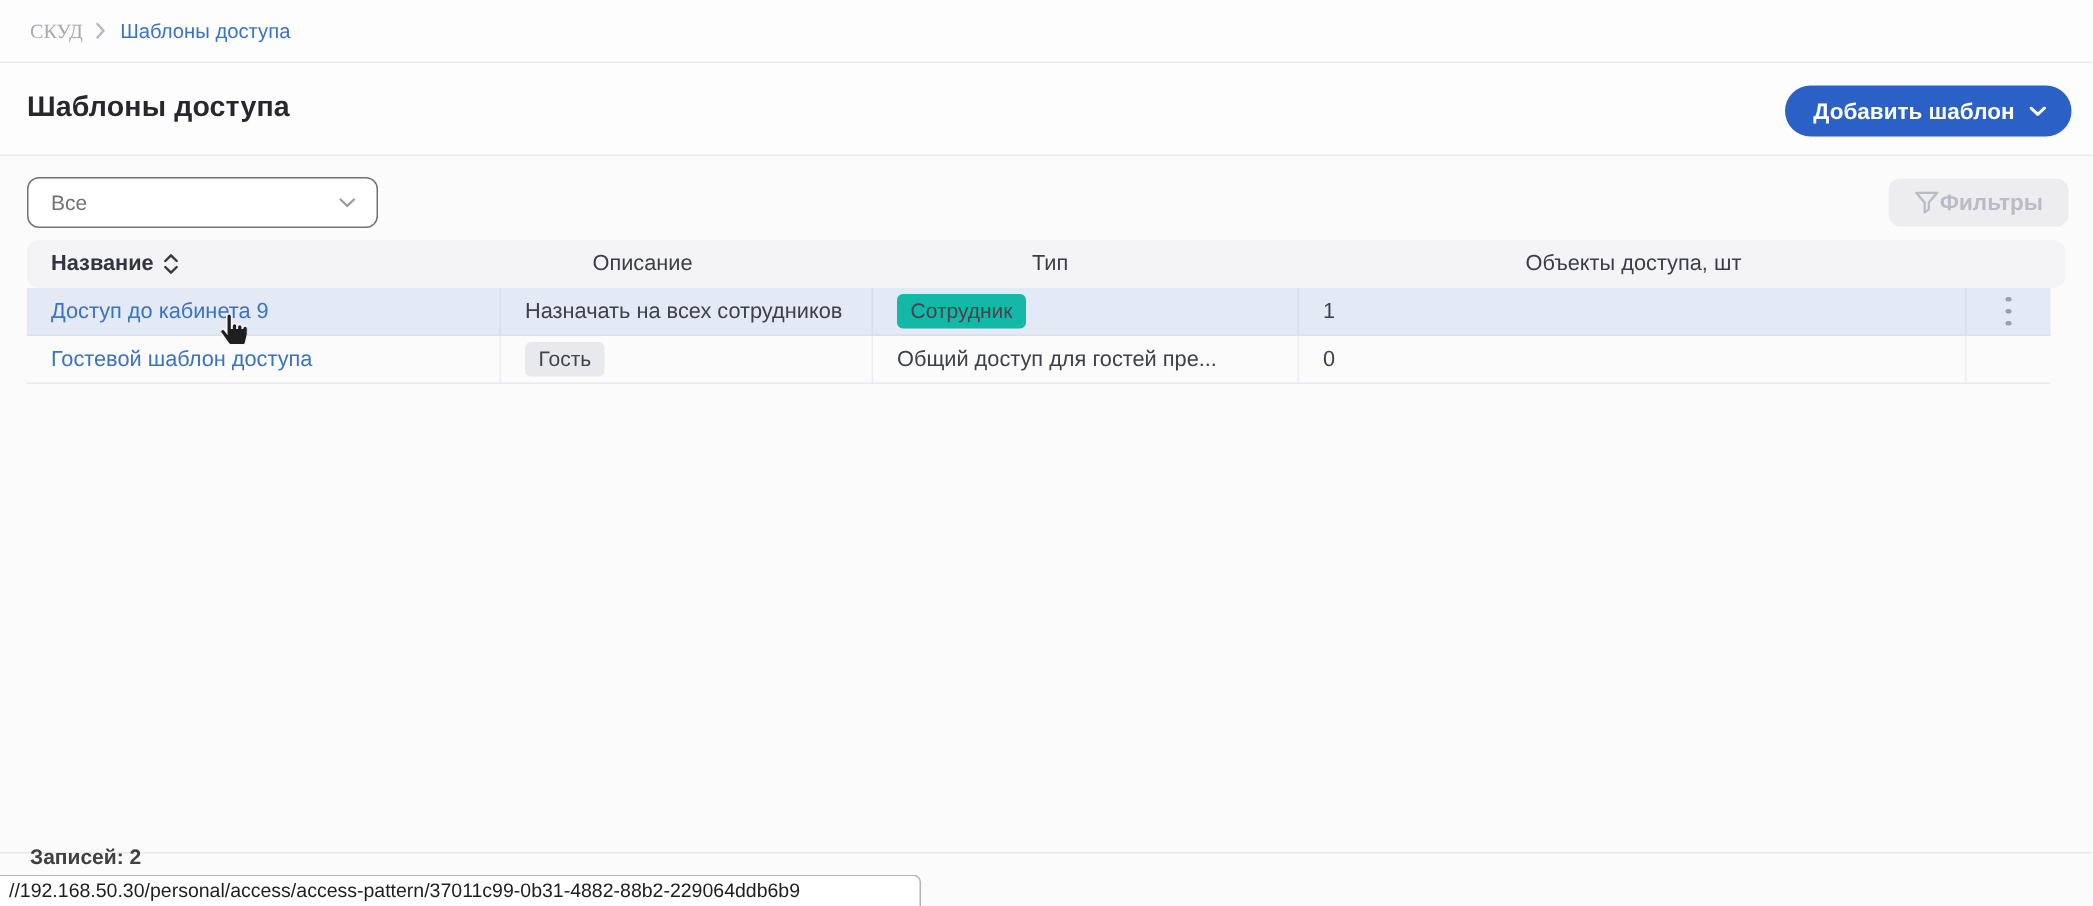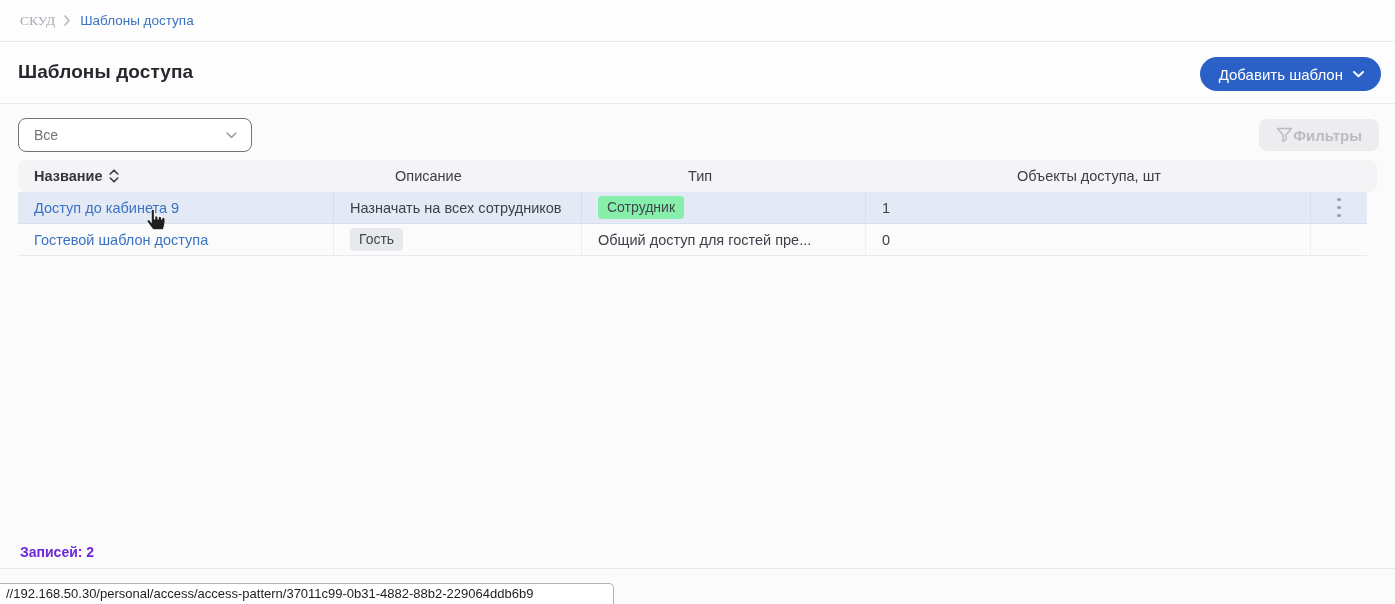--- a/index.html
+++ b/index.html
@@ -25,21 +25,21 @@
     position:absolute; top:42px; left:0; right:0; height:62px;
     background:#fdfdfe; border-bottom:1px solid #e9eaed;
   }
   .page-title {
     position:absolute; left:18px; top:19px;
     font-size:19px; font-weight:700; color:#27272e; letter-spacing:.1px;
   }
   .add-btn {
     position:absolute; right:14px; top:15px; height:34px;
     background:#2b61c6; color:#fff; border:none; border-radius:17px;
-    font-family:inherit; font-size:15px; font-weight:400;
+    font-family:inherit; font-size:15px; font-weight:700;
     display:flex; align-items:center; gap:10px; padding:0 17px 0 19px;
     cursor:pointer;
   }
   
   .toolbar { position:absolute; top:104px; left:0; right:0; height:56px; }
   .type-select {
     position:absolute; left:18px; top:14px; width:234px; height:34px;
     background:#fff; border:1px solid #737373; border-radius:8px;
     display:flex; align-items:center; justify-content:space-between;
     padding:0 14px 0 15px; font-size:14px; color:#737373; cursor:pointer;
@@ -67,29 +67,29 @@
   }
   .trow .cell { padding-left:16px; height:100%; display:flex; align-items:center; overflow:hidden; white-space:nowrap; }
   .trow .cell:not(:last-child) { border-right:1px solid rgba(140,150,170,.12); }
   .row-hl { background:#e3e9f5; border-bottom:1px solid #d8dfee; }
   .row-plain { border-bottom:1px solid #e9eaed; }
   .row-link { color:#3b73c3; text-decoration:none; cursor:pointer; }
   .badge {
     display:inline-block; padding:2.5px 9px; border-radius:4px;
     background:#e8e9ec; color:#43454e; font-size:14px; line-height:1.35;
   }
-  .row-hl .badge { background:#86efac; }
+  .row-hl .badge { background:#14b8a6; }
   .actions-cell { justify-content:center; padding-left:0 !important; }
   .kebab { display:flex; flex-direction:column; gap:4.5px; padding:4px 6px; cursor:pointer; }
   .kebab i { width:3.5px; height:3.5px; border-radius:50%; background:#99a0ac; }
   
   .footer-divider { position:absolute; left:0; right:0; top:568px; border-top:1px solid #e9eaed; }
   .records-label {
-    position:absolute; left:20px; top:544px;
-    font-size:14px; font-weight:600; color:#6d28d9; z-index:1;
+    position:absolute; left:20px; top:563px;
+    font-size:14px; font-weight:600; color:#404040; z-index:1;
   }
   .status-bar {
     position:absolute; left:0; top:583px; width:614px; height:31px;
     background:#fff; border:1px solid #b3b3b3; border-left:none; border-bottom:none;
     border-top-right-radius:5px; z-index:2;
     font-size:13px; color:#1e1e1e; line-height:20px; padding-left:6px;
     white-space:nowrap; overflow:hidden;
   }
   
   .cursor { position:absolute; left:147px; top:209px; z-index:5; pointer-events:none; }

